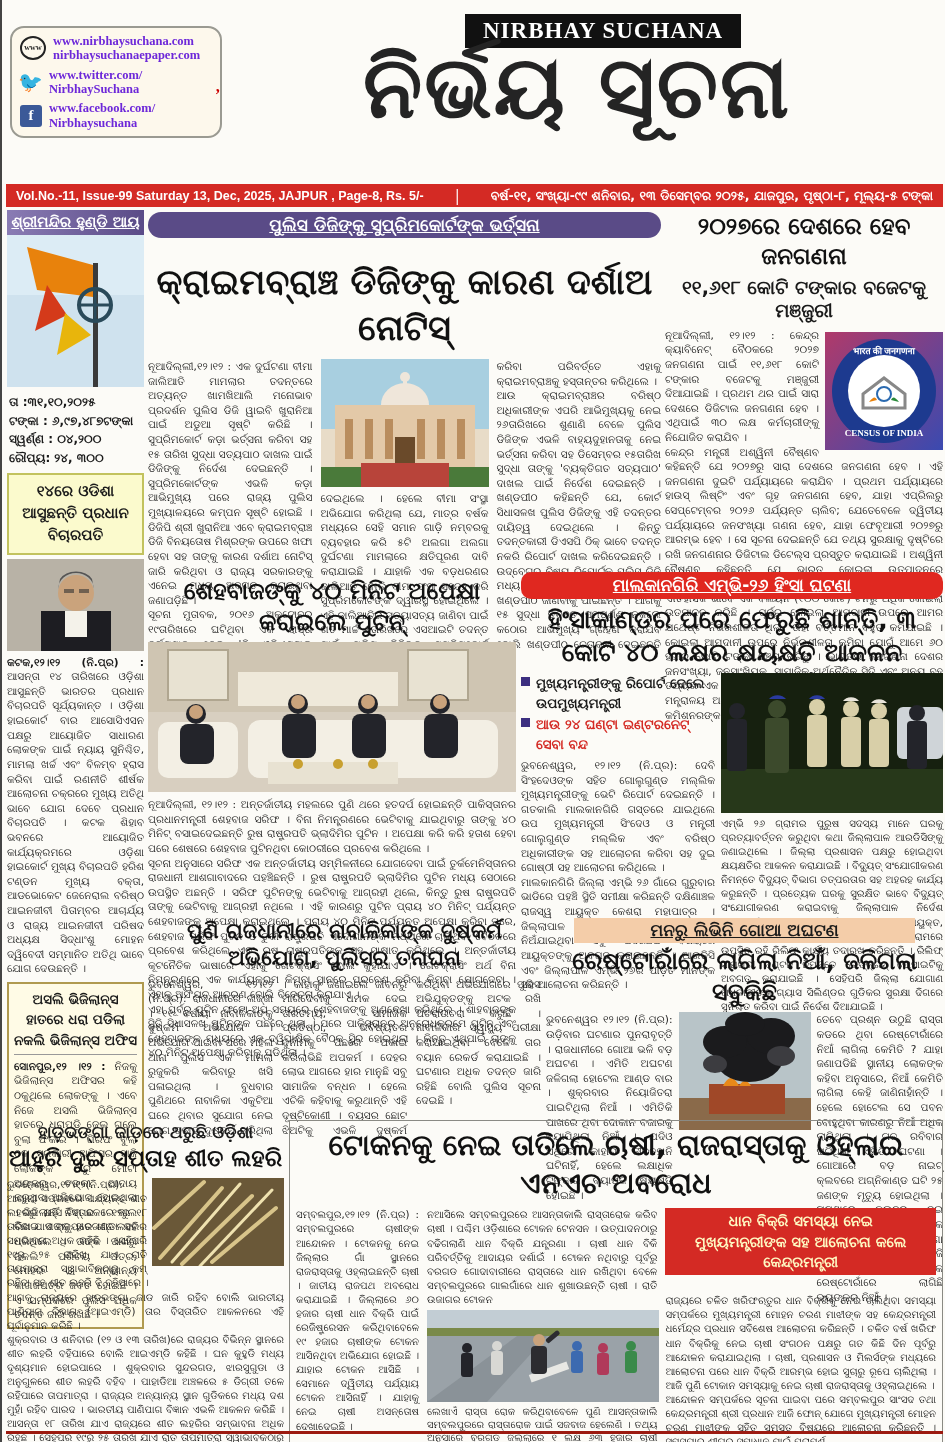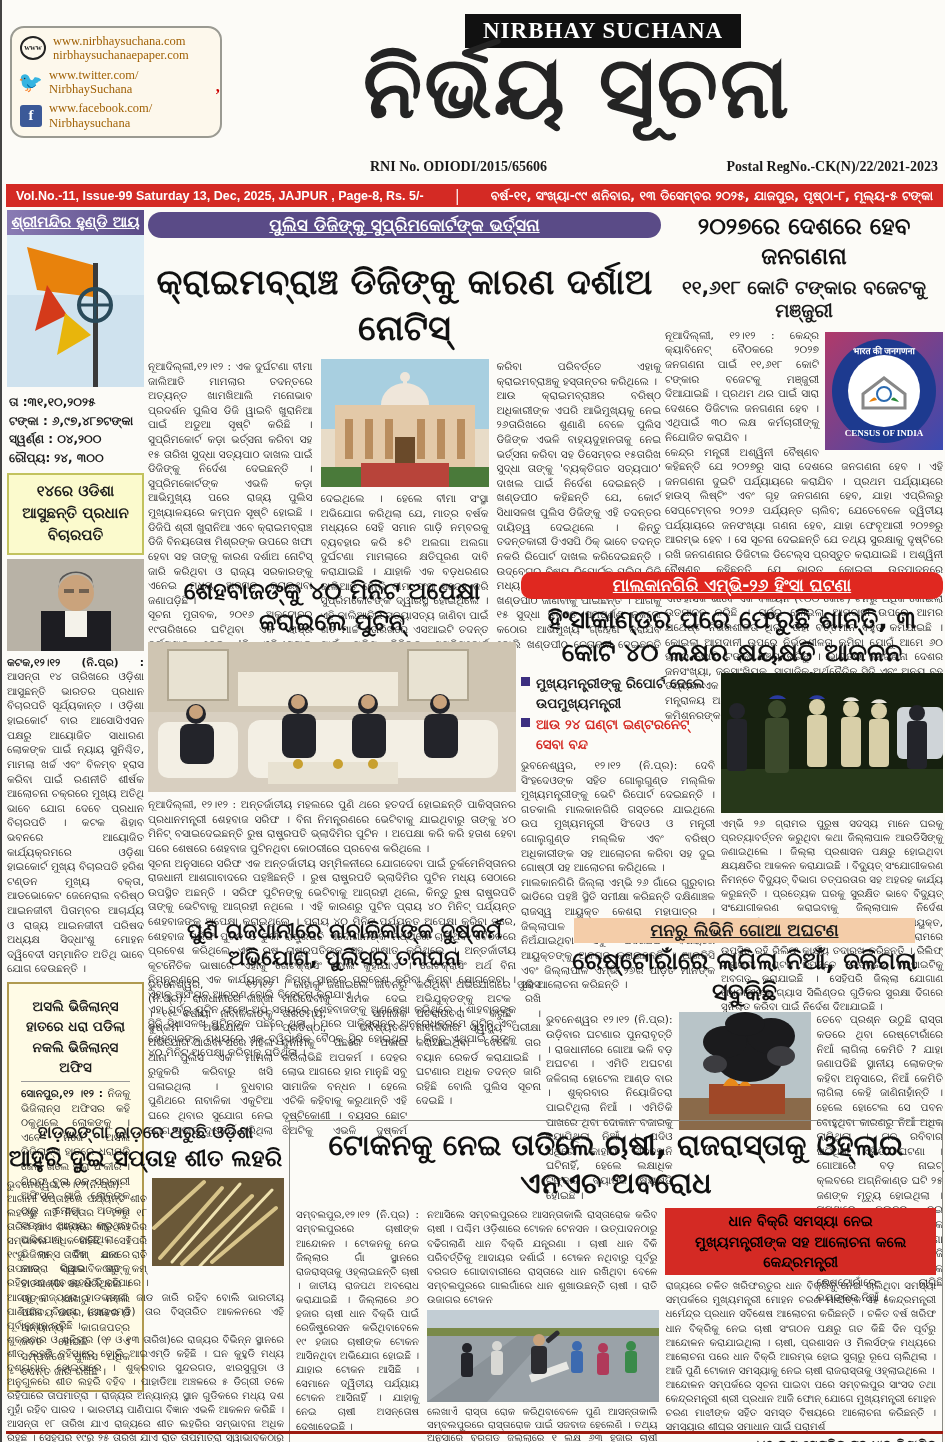--- a/index.html
+++ b/index.html
@@ -10,21 +10,21 @@
   .od{font-family:"DejaVu Sans","Liberation Sans",sans-serif;}
   
   #social-box{left:8px;top:26px;width:212px;height:112px;border:2px solid #9a9a92;border-radius:14px;
       background:#fdf8ec;padding:6px 8px;box-sizing:border-box;display:flex;flex-direction:column;justify-content:space-between;}
   .soc-row{display:flex;align-items:center;gap:7px;}
   .soc-icon{width:22px;height:22px;flex:0 0 22px;display:flex;align-items:center;justify-content:center;
       font-size:15px;font-weight:bold;}
   .globe{border:2px solid #222;border-radius:50%;color:#222;font-size:8px;line-height:1;width:20px;height:20px;}
   .twitter{color:#1da1f2;font-size:20px;}
   .fb{background:#3b5998;color:#fff;border-radius:3px;font-family:"Liberation Serif",serif;}
-  .soc-text{font-weight:normal;font-size:12.5px;line-height:1.15;color:#a16207;}
+  .soc-text{font-weight:bold;font-size:12.5px;line-height:1.15;color:#6d28d9;}
   #nameplate-en{left:463px;top:14px;background:#111;color:#fff;padding:4px 18px;
       font-weight:bold;font-size:23px;letter-spacing:1px;font-family:"Liberation Serif",serif;}
   #odia-title{left:225px;top:34px;width:700px;text-align:center;font-size:86px;font-weight:900;
       color:#242424;line-height:1.25;letter-spacing:2px;}
   #red-tick{left:213px;top:86px;color:#c00;font-size:16px;font-weight:bold;}
   #rni-row{left:368px;top:159px;width:568px;display:flex;justify-content:space-between;
       font-weight:bold;font-size:14px;}
   #info-bar{left:4px;top:184px;width:937px;height:23px;background:#d42a24;color:#fff;
       display:flex;align-items:center;justify-content:space-between;padding:0 10px;box-sizing:border-box;}
   #info-en{font-weight:bold;font-size:12.5px;font-family:"Liberation Sans",sans-serif;}
@@ -41,21 +41,21 @@
   .byline{font-weight:bold;}
   .photo{display:block;}
   .caption{font-size:10px;line-height:1.3;text-align:justify;}
   
   #sidebar{left:5px;top:210px;width:137px;}
   #hundi-kicker{height:25px;line-height:25px;font-size:15px;}
   #hundi-rows{padding:6px 2px;font-weight:bold;font-size:12px;line-height:1.55;}
   #cj-box{background:#fbfacd;border:2px solid #c2c25e;text-align:center;font-weight:900;
       font-size:15px;line-height:1.45;padding:6px 2px;}
   #cj-body{margin-top:4px;}
-  #vig-box{border:2px solid #b09a50;background:#fffbe6;padding:12px;margin-top:6px;box-sizing:border-box;}
+  #vig-box{border:2px solid #b09a50;background:#fffbe6;padding:5px;margin-top:6px;box-sizing:border-box;}
   #vig-head{font-size:13.5px;font-weight:900;text-align:center;line-height:1.5;}
   
   #main-art{left:146px;top:212px;width:513px;}
   #main-kicker{height:26px;line-height:26px;font-size:17px;}
   #main-headline{font-size:35px;text-align:center;margin:22px 0 8px;}
   #main-cols{display:flex;gap:8px;}
   #main-cols .mcol{flex:1;}
   
   #census{left:663px;top:212px;width:278px;}
   #census-headline{font-size:23px;text-align:center;}
@@ -87,22 +87,22 @@
   #cold{left:5px;top:1122px;width:277px;}
   #cold-kicker{font-size:17px;font-weight:900;text-align:center;}
   #cold-headline{font-size:23px;text-align:center;margin:2px 0 4px;}
   
   #paddy{left:287px;top:1120px;width:654px;height:342px;border:1px solid #8a8a84;box-sizing:border-box;padding:4px 6px;}
   #paddy-headline{font-size:29px;text-align:center;margin:2px 0 6px;}
   #paddy-grid{display:flex;gap:8px;}
   #paddy-colA{width:20%;}
   #paddy-colB{width:36%;}
   #paddy-colC{width:44%;}
-  #paddy-sub{background:#d42a24;color:#000000;font-weight:900;font-size:14.5px;text-align:center;
-     padding:3px 16px;line-height:1.4;margin-bottom:4px;}
+  #paddy-sub{background:#d42a24;color:#fef9c3;font-weight:900;font-size:14.5px;text-align:center;
+     padding:3px 16px;line-height:1.4;margin-bottom:19px;}
   #paddy-sub2{font-weight:900;font-size:12.5px;text-align:right;margin:3px 0;}
   #footer-rule{left:4px;top:1431px;width:937px;height:3px;background:#9c1a10;}
   .sep{border-top:1px solid #999;margin:4px 0;}
 </style>
 </head>
 <body>
 
 <div id="page">
 
   <div class="abs" id="social-box">
@@ -117,24 +117,20 @@
     <div class="soc-row">
       <span class="soc-icon fb">f</span>
       <span class="soc-text"><span>www.facebook.com/</span><br><span>Nirbhaysuchana</span></span>
     </div>
   </div>
   <div class="abs" id="red-tick">’</div>
 
   <div class="abs" id="nameplate-en">NIRBHAY SUCHANA</div>
   <div class="abs od" id="odia-title">ନିର୍ଭୟ ସୂଚନା</div>
 
-  <div class="abs" id="rni-row">
-    <span>RNI No. ODIODI/2015/65606</span>
-    <span>Postal RegNo.-CK(N)/22/2021-2023</span>
-  </div>
 
   <div class="abs" id="info-bar">
     <span id="info-en">Vol.No.-11, Issue-99  Saturday 13, Dec, 2025, JAJPUR , Page-8, Rs. 5/-</span>
     <span class="divider">|</span>
     <span id="info-od" class="od">ବର୍ଷ-୧୧, ସଂଖ୍ୟା-୯୯ ଶନିବାର, ୧୩ ଡିସେମ୍ବର ୨୦୨୫, ଯାଜପୁର, ପୃଷ୍ଠା-୮, ମୂଲ୍ୟ-୫ ଟଙ୍କା</span>
   </div>
 
   <div class="abs" id="sidebar">
     <div class="kicker-bar purple od" id="hundi-kicker">ଶ୍ରୀମନ୍ଦିର ହୁଣ୍ଡି ଆୟ</div>
 

